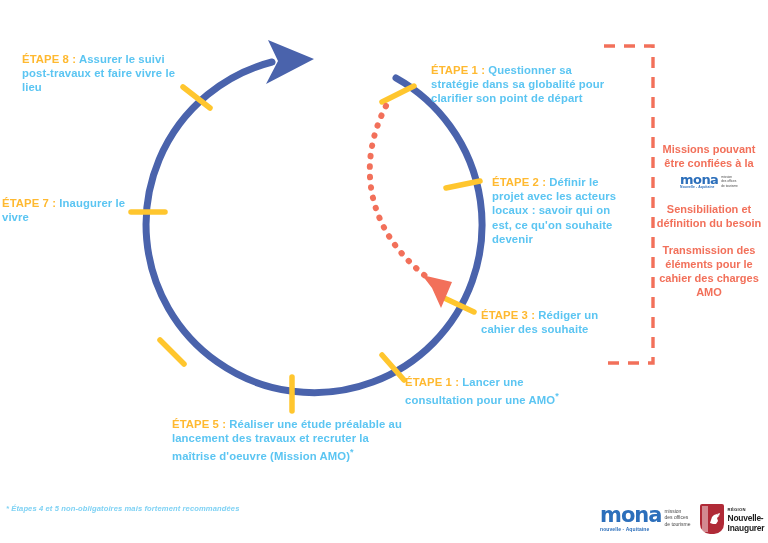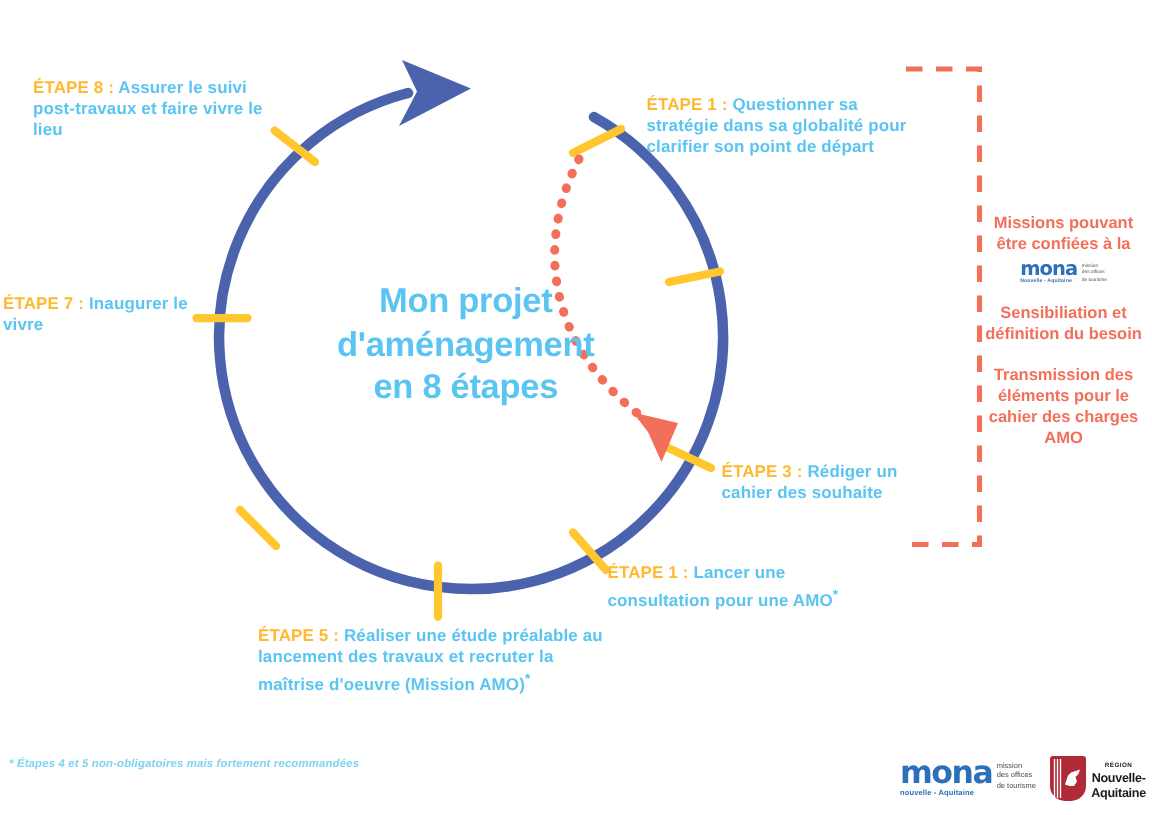--- a/index.html
+++ b/index.html
@@ -80,21 +80,21 @@
   
   #footer-logos{
     position:absolute;left:600px;top:500px;width:168px;height:38px;
     display:flex;align-items:center;gap:9px;
   }
   .mona-footer{display:flex;align-items:flex-start;gap:3px;}
   .mona-footer .mona-word{font-size:21px;letter-spacing:-1px;line-height:19px;}
   .mona-footer .mona-sub{font-size:5px;line-height:6px;margin-top:1px;}
   .mona-footer .mona-side{font-size:5px;line-height:6.4px;color:#4a4a4a;margin-top:2px;}
 
-  .na-logo{display:flex;align-items:center;gap:4px;text-align:center;}
+  .na-logo{display:flex;align-items:center;gap:4px;}
   .na-crest{
     width:24px;height:30px;background:#B02A37;
     border-radius:2px 2px 10px 10px;position:relative;
     display:flex;align-items:center;justify-content:center;
   }
   .na-crest .stripes{position:absolute;left:2px;top:2px;width:7px;height:26px;}
   .na-text{font-size:8.4px;font-weight:bold;color:#1b1b1b;line-height:9.4px;letter-spacing:-0.2px;}
   .na-text .small{display:block;font-size:4.2px;font-weight:bold;letter-spacing:0.3px;color:#1b1b1b;}
 </style>
 </head>
@@ -119,30 +119,28 @@
       <line x1="131" y1="212" x2="165" y2="212"></line>
       <line x1="183" y1="87" x2="210" y2="108"></line>
     </g>
 
     <path d="M 386 106 C 358 160 362 230 432 281" fill="none" stroke="#F2705A" stroke-width="6" stroke-linecap="round" stroke-dasharray="0.5 10"></path>
     <path d="M 422 275 L 452 282 L 441 308 L 432 288 Z" fill="#F2705A"></path>
 
     <path d="M 604 46 L 653 46 L 653 363 L 604 363" fill="none" stroke="#F2705A" stroke-width="3.4" stroke-dasharray="11 9" stroke-linecap="butt"></path>
   </svg>
 
-  <div id="center-title">
-    <div>Mon projet</div>
-    <div>d'aménagement</div>
-    <div>en 8 étapes</div>
-  </div>
 
   <div class="step" id="step1">
     <span class="tag">ÉTAPE 1 : </span><span>Questionner sa stratégie dans sa globalité pour clarifier son point de départ</span>
   </div>
 
+  <div class="step" id="step2">
+    <span class="tag">ÉTAPE 2 : </span><span>Définir le projet avec les acteurs locaux : savoir qui on est, ce qu'on souhaite devenir</span>
+  </div>
 
   <div class="step" id="step3">
     <span class="tag">ÉTAPE 3 : </span><span>Rédiger un cahier des souhaite</span>
   </div>
 
   <div class="step" id="step4">
     <span class="tag">ÉTAPE 1 : </span><span>Lancer une consultation pour une AMO</span><sup>*</sup>
   </div>
 
   <div class="step" id="step5">
@@ -206,19 +204,19 @@
           </g>
         </svg>
         <svg width="13" height="14" viewBox="0 0 13 14" style="margin-left:6px;">
           <path d="M2 11 L4 5 L6 3 L9 2 L11 4 L9 6 L10 9 L8 12 L5 12 Z" fill="#ffffff"></path>
           <path d="M9 2 L12 1 L11 4 Z" fill="#ffffff"></path>
         </svg>
       </div>
       <div class="na-text">
         <span class="small">RÉGION</span>
         <span>Nouvelle-</span><br>
-        <span>Aquitaine</span>
+        <span>Inaugurer</span>
       </div>
     </div>
 
   </div>
 
 </div>
 
 </body></html>

